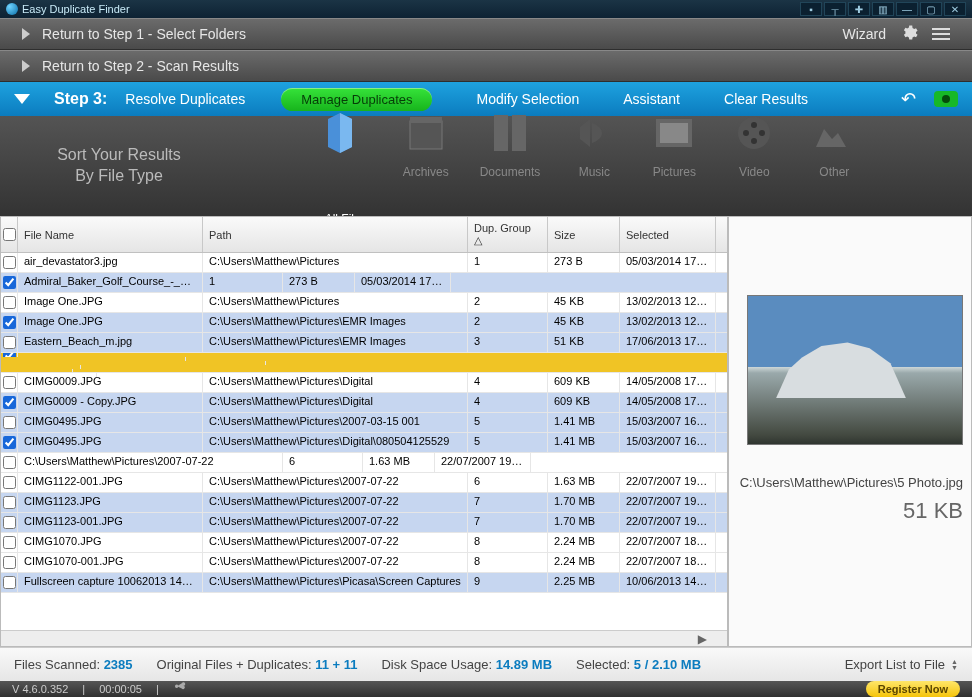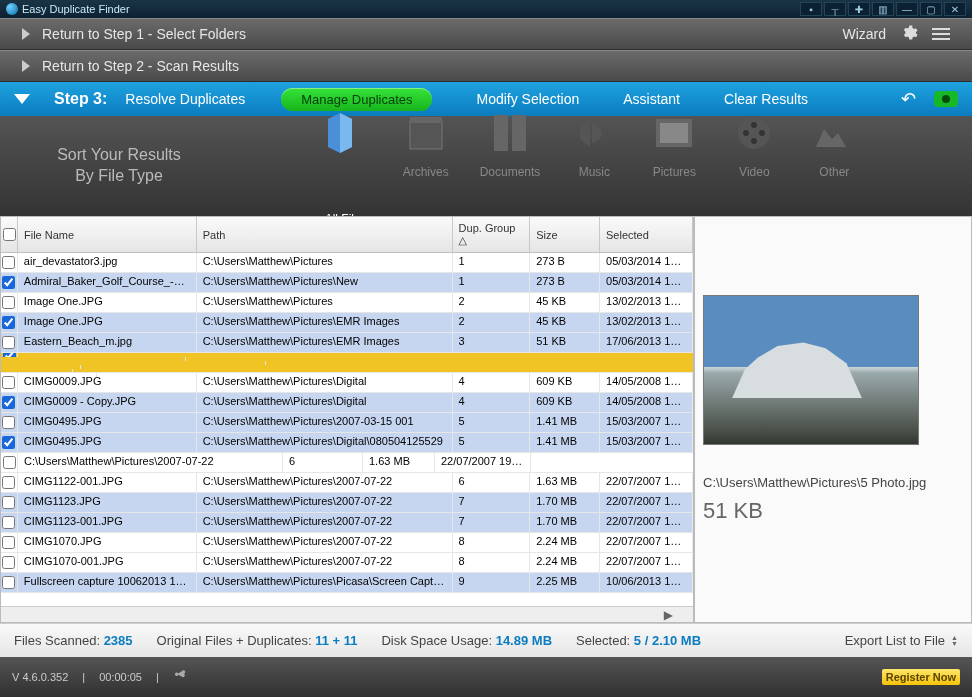--- a/index.html
+++ b/index.html
@@ -166,25 +166,25 @@
   .row .cell {
     border-right: 1px solid #e6e6e6;
     padding: 2px 6px;
     overflow: hidden; white-space: nowrap; text-overflow: ellipsis;
   }
   .row.blue { background: #c6d6f0; }
   .row.gold { background: #f0c425; flex-direction: column; }
   .row .col-check input { accent-color: #1767d9; }
   .scroll-x { height: 16px; background: #eee; border-top: 1px solid #ccc; display: flex; align-items: center; justify-content: flex-end; padding-right: 20px; color: #666;}
   .preview {
-    width: 278px;
+    width: 244px;
     background: #fafafa;
     border: 1px solid #bbb;
     padding: 8px;
-    display: flex; flex-direction: column; align-items: flex-start;
+    display: flex; flex-direction: column; align-items: flex-end;
   }
   .preview-img {
     width: 216px; height: 150px;
     background: linear-gradient(to bottom, #5a8cbf 0%, #5a8cbf 48%, #cdd7d8 48%, #9aa9ab 52%, #434940 94%, #2f3530 100%);
     border: 1px solid #777;
     margin-top: 70px;
     position: relative;
   }
   .preview-img .mountain {
     position: absolute;
@@ -208,33 +208,33 @@
   }
   .stats .val { color: #0b7cbf; font-weight: 600; }
   .stats-spacer { flex: 1; }
   .export-btn { display: flex; align-items: center; gap: 6px; cursor: pointer;}
   .updown {
     display: flex; flex-direction: column; font-size: 7px; color: #666; line-height: 6px;
   }
   
   .footer {
     background: linear-gradient(to bottom, #555, #303030);
-    height: 40px;
+    height: 16px;
     display: flex;
     align-items: center;
     padding: 0 12px;
     color: #ccc;
     font-size: 11px;
     gap: 14px;
   }
   .footer .reg-btn {
     background: linear-gradient(to bottom, #ffe66a, #f5c40a);
     color: #5a4500;
-    padding: 2px 4px;
-    border-radius: 2px;
+    padding: 2px 12px;
+    border-radius: 8px;
     font-weight: 600;
     cursor: pointer;
   }
   .footer-spacer { flex: 1; }
   .footer-icon svg { width: 14px; height: 14px; fill: #aaa;}
 </style>
 </head>
 <body>
 
 <div class="titlebar">
@@ -385,21 +385,20 @@
           <div class="cell col-path">C:\Users\Matthew\Pictures</div>
           <div class="cell col-group">1</div>
           <div class="cell col-size">273 B</div>
           <div class="cell col-modified">05/03/2014 17:20:1</div>
         </div>
         <div class="row blue">
           <div class="cell col-check">
             <input type="checkbox" checked="" style="">
           </div>
           <div class="cell col-name">Admiral_Baker_Golf_Course_-_North…</div>
-          <div class="cell col-path">C:\Users\Matthew\Pictures\New</div>
           <div class="cell col-group">1</div>
           <div class="cell col-size">273 B</div>
           <div class="cell col-modified">05/03/2014 17:20:5</div>
         </div>
         <div class="row ">
           <div class="cell col-check">
             <input type="checkbox" style="">
           </div>
           <div class="cell col-name">Image One.JPG</div>
           <div class="cell col-path">C:\Users\Matthew\Pictures</div>

